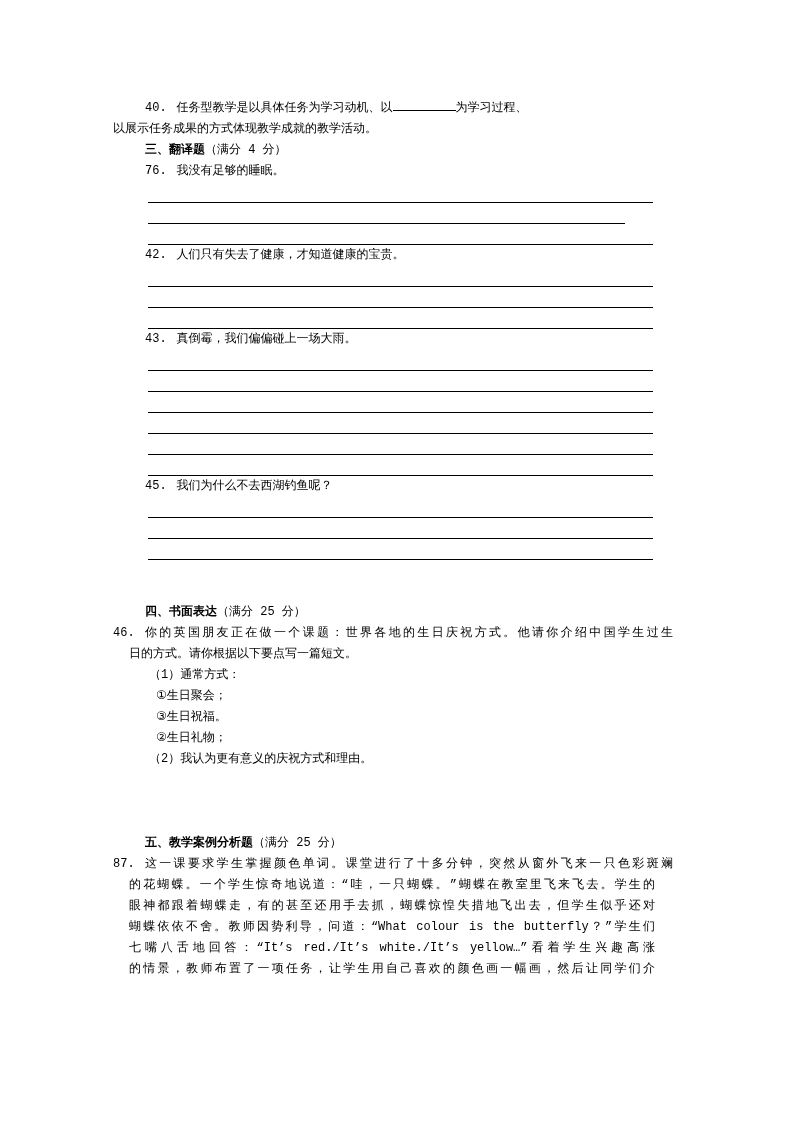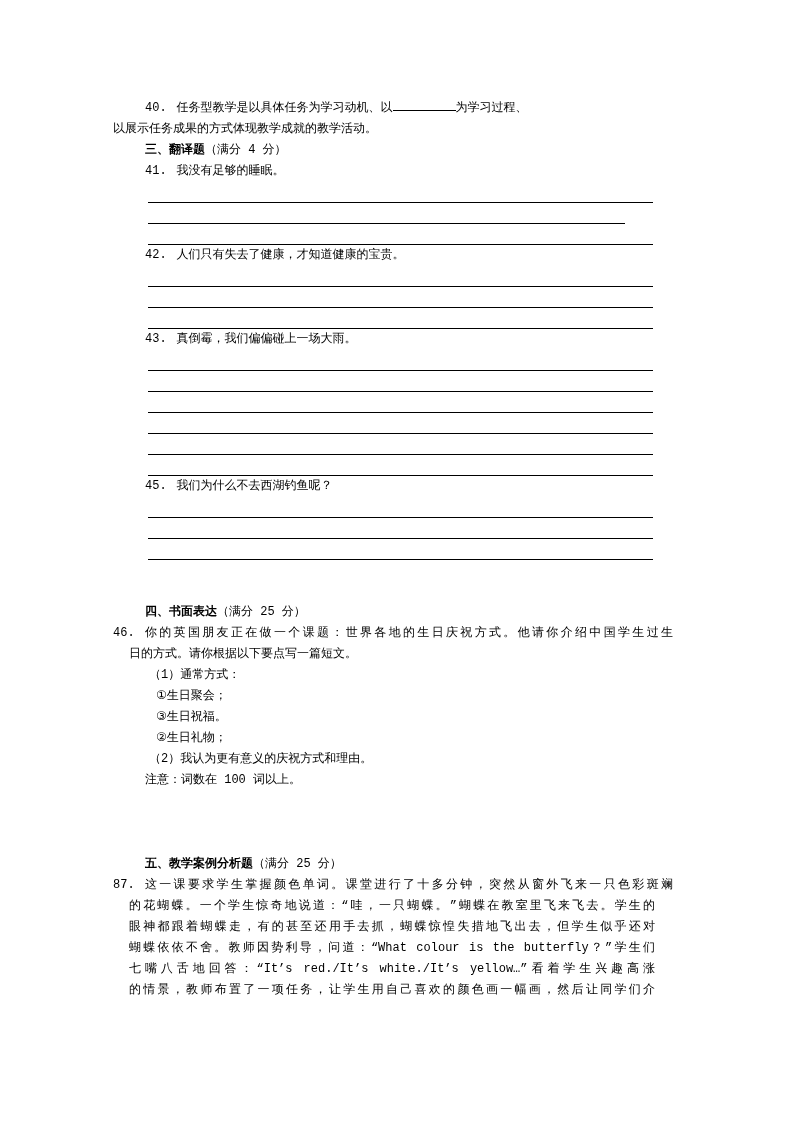--- a/index.html
+++ b/index.html
@@ -37,21 +37,21 @@
   <div class="para indent2">
     <span class="qnum">40.</span><span>任务型教学是以具体任务为学习动机、以</span><span class="blank"></span><span>为学习过程、</span>
   </div>
   <div class="para">以展示任务成果的方式体现教学成就的教学活动。</div>
 
   <div class="para indent2">
     <span class="bold">三、翻译题</span><span>（满分 4 分）</span>
   </div>
 
   <div class="para indent2">
-    <span class="qnum">41.</span><span>我没有足够的睡眠。</span>
+    <span class="qnum">76.</span><span>我没有足够的睡眠。</span>
   </div>
   <div class="ansline"></div>
   <div class="ansline short"></div>
   <div class="ansline"></div>
 
   <div class="para indent2">
     <span class="qnum">42.</span><span>人们只有失去了健康，才知道健康的宝贵。</span>
   </div>
   <div class="ansline"></div>
   <div class="ansline"></div>
@@ -84,21 +84,20 @@
 
   <div class="para jl w560">
     <span class="num">46.</span><span>你的英国朋友正在做一个课题：世界各地的生日庆祝方式。他请你介绍中国学生过生</span>
   </div>
   <div class="para cont">日的方式。请你根据以下要点写一篇短文。</div>
   <div class="para p36">（1）通常方式：</div>
   <div class="para p43">①生日聚会；</div>
   <div class="para p43">③生日祝福。</div>
   <div class="para p43">②生日礼物；</div>
   <div class="para p36">（2）我认为更有意义的庆祝方式和理由。</div>
-  <div class="para p32">注意：词数在 100 词以上。</div>
 
   <div class="spacer"></div>
   <div class="spacer"></div>
   <div class="spacer"></div>
 
   <div class="para indent2">
     <span class="bold">五、教学案例分析题</span><span>（满分 25 分）</span>
   </div>
 
   <div class="para jl w560">

